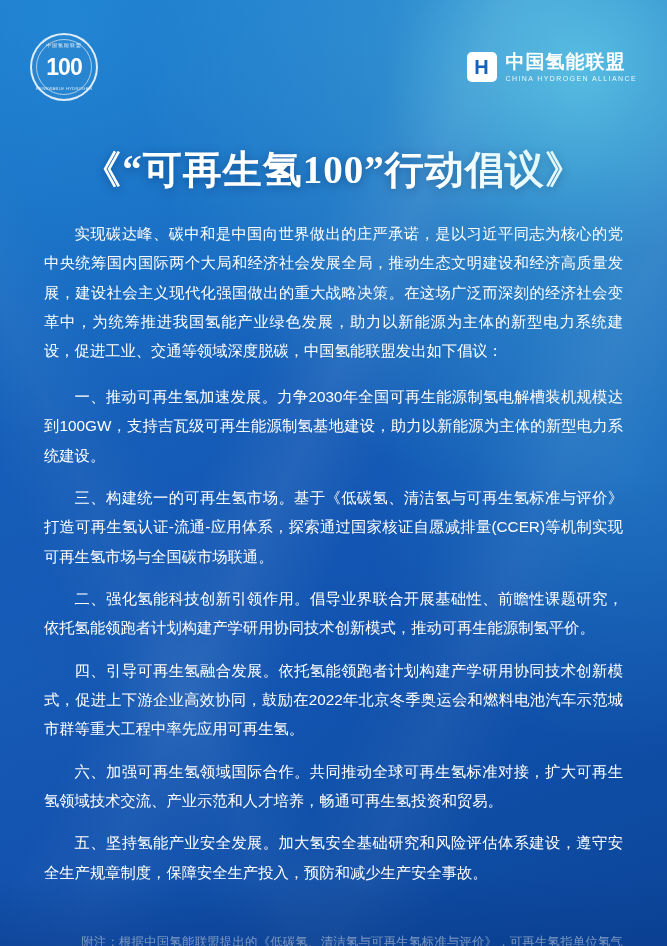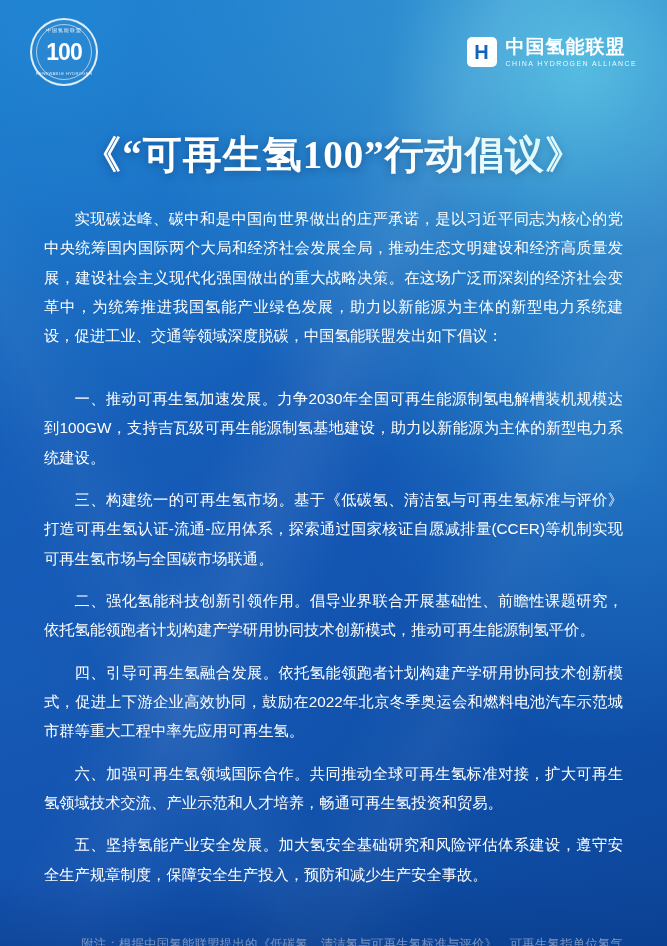--- a/index.html
+++ b/index.html
@@ -58,20 +58,21 @@
 
   
   .header {
     position: relative;
     height: 104px;
     display: flex;
     align-items: center;
     justify-content: space-between;
     padding: 0 30px;
     box-sizing: border-box;
+    margin-top: 15px;
   }
   .logo-left {
     width: 64px;
     height: 64px;
     border-radius: 50%;
     border: 2px solid rgba(255,255,255,0.85);
     display: flex;
     align-items: center;
     justify-content: center;
     position: relative;
@@ -171,21 +172,21 @@
     color: #ffffff;
     font-size: 15.3px;
     line-height: 1.92;
     text-align: justify;
     text-justify: inter-ideograph;
     margin: 0 0 13px 0;
     text-indent: 2em;
     font-family: "Liberation Sans", sans-serif;
   }
   .para.first {
-    margin-bottom: 33px;
+    margin-bottom: 16px;
   }
   .note {
     color: rgba(255,255,255,0.92);
     font-size: 12.4px;
     line-height: 1.85;
     text-align: justify;
     text-justify: inter-ideograph;
     margin: 44px 0 0 0;
     text-indent: 3em;
   }

